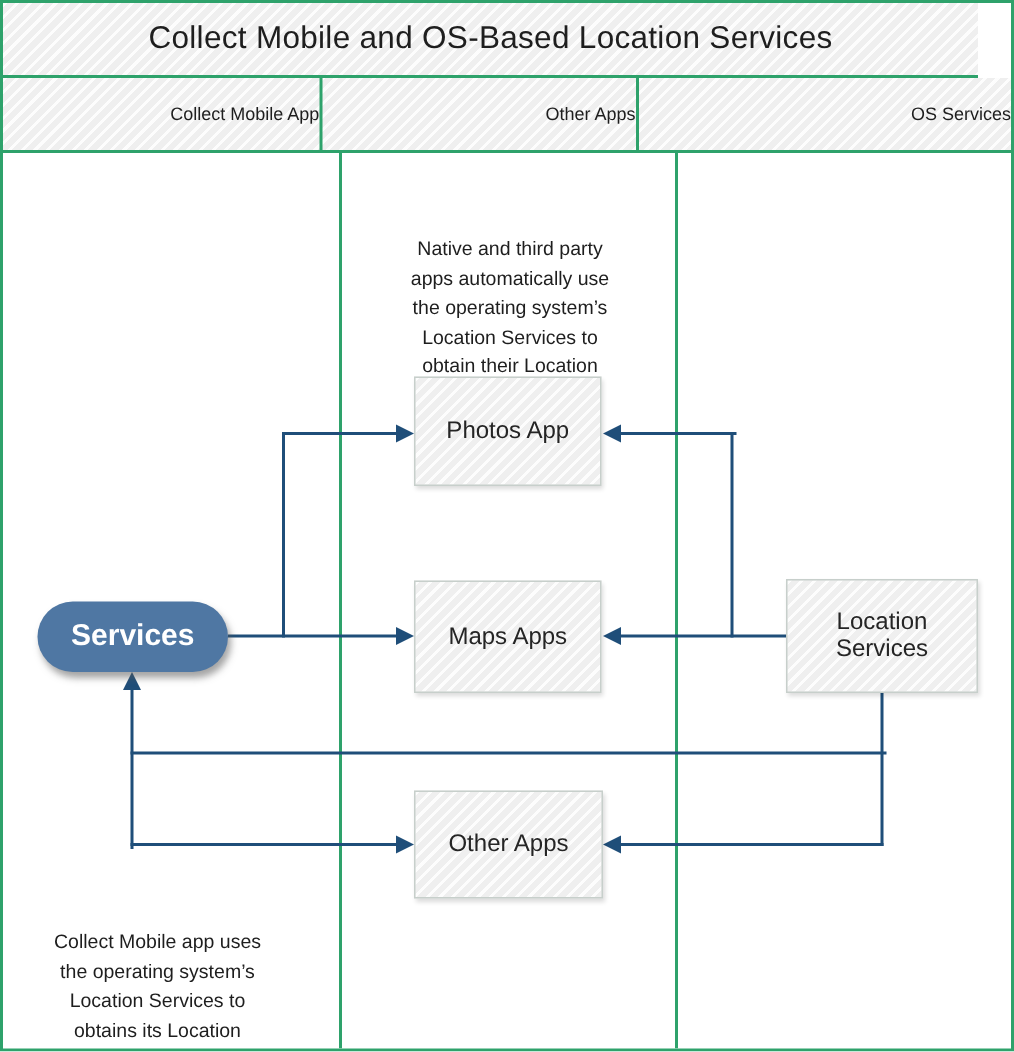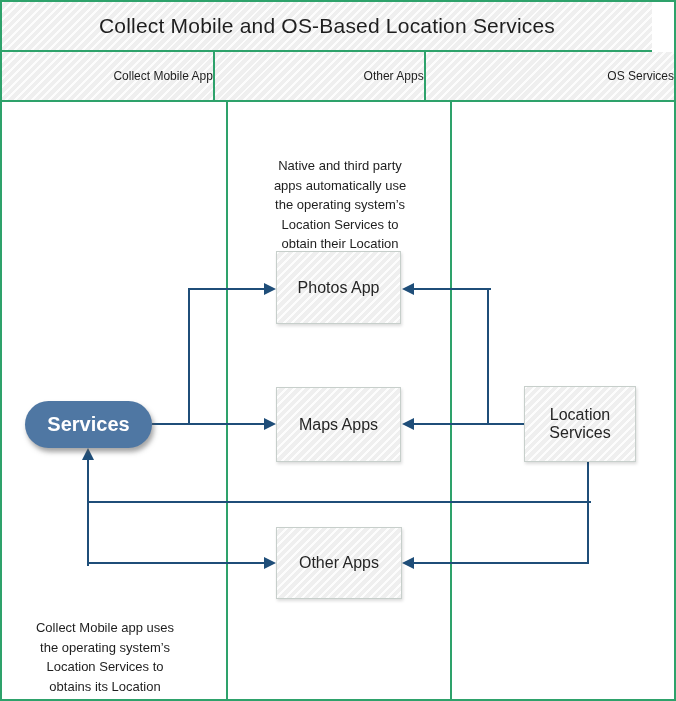--- a/index.html
+++ b/index.html
@@ -42,21 +42,21 @@
 
   .node{
     position:absolute;box-sizing:border-box;border:1px solid #C7CFCB;
     box-shadow:1px 2px 3px rgba(0,0,0,0.14);
     display:flex;align-items:center;justify-content:center;
     font-size:16px;text-align:center;white-space:pre-line;color:#252525;
   }
   .node-photos{left:274px;top:249px;width:125px;height:73px;}
   .node-maps{left:274px;top:385px;width:125px;height:75px;}
   .node-other{left:274px;top:525px;width:126px;height:72px;}
-  .node-location{left:522px;top:384px;width:112px;height:76px;}
+  .node-location{left:522px;top:384px;width:128px;height:76px;}
 
   .pill{
     position:absolute;left:23px;top:399px;width:127px;height:47px;
     background:var(--collect-pill-blue);border-radius:24px;
     color:#fff;font-weight:bold;font-size:20px;
     display:flex;align-items:center;justify-content:center;
     box-shadow:2px 4px 5px rgba(90,90,90,0.55);
   }
 
   .note{

